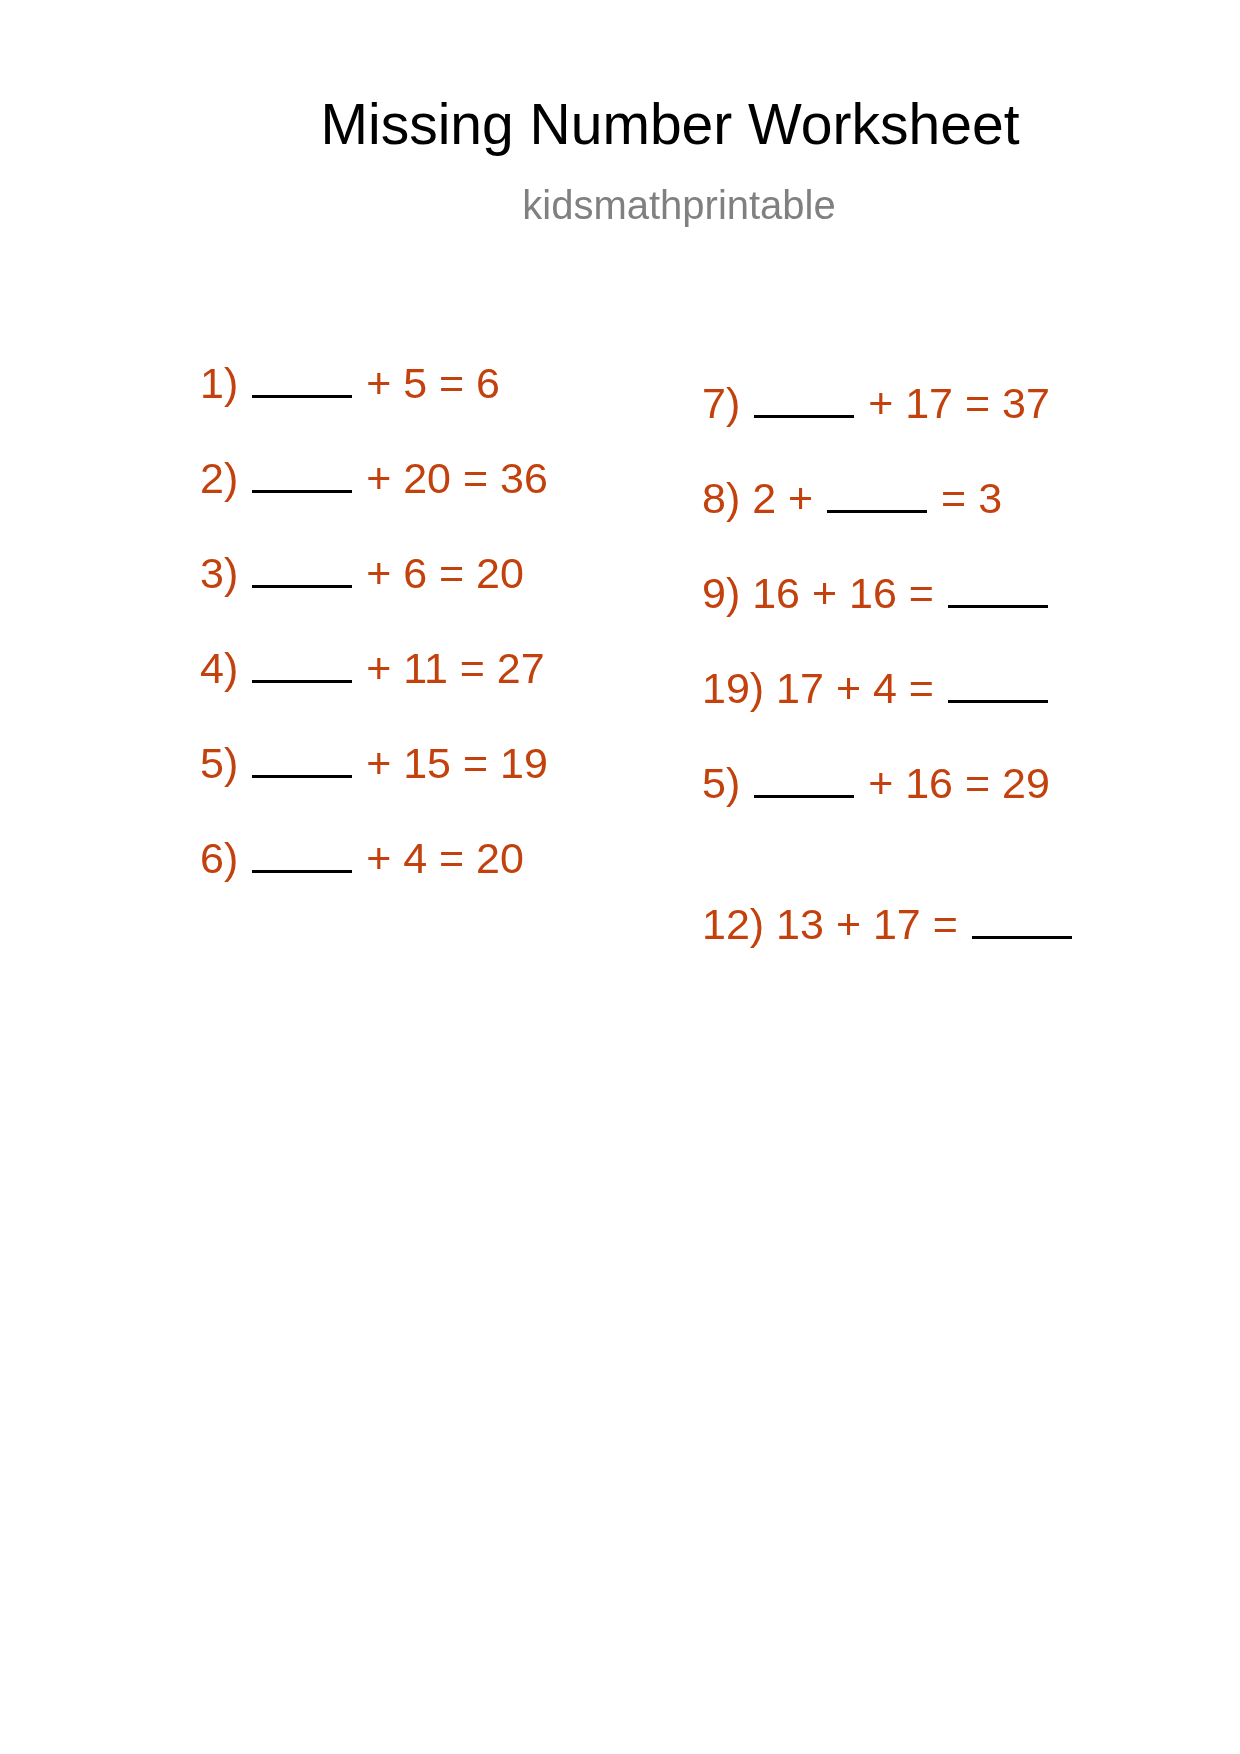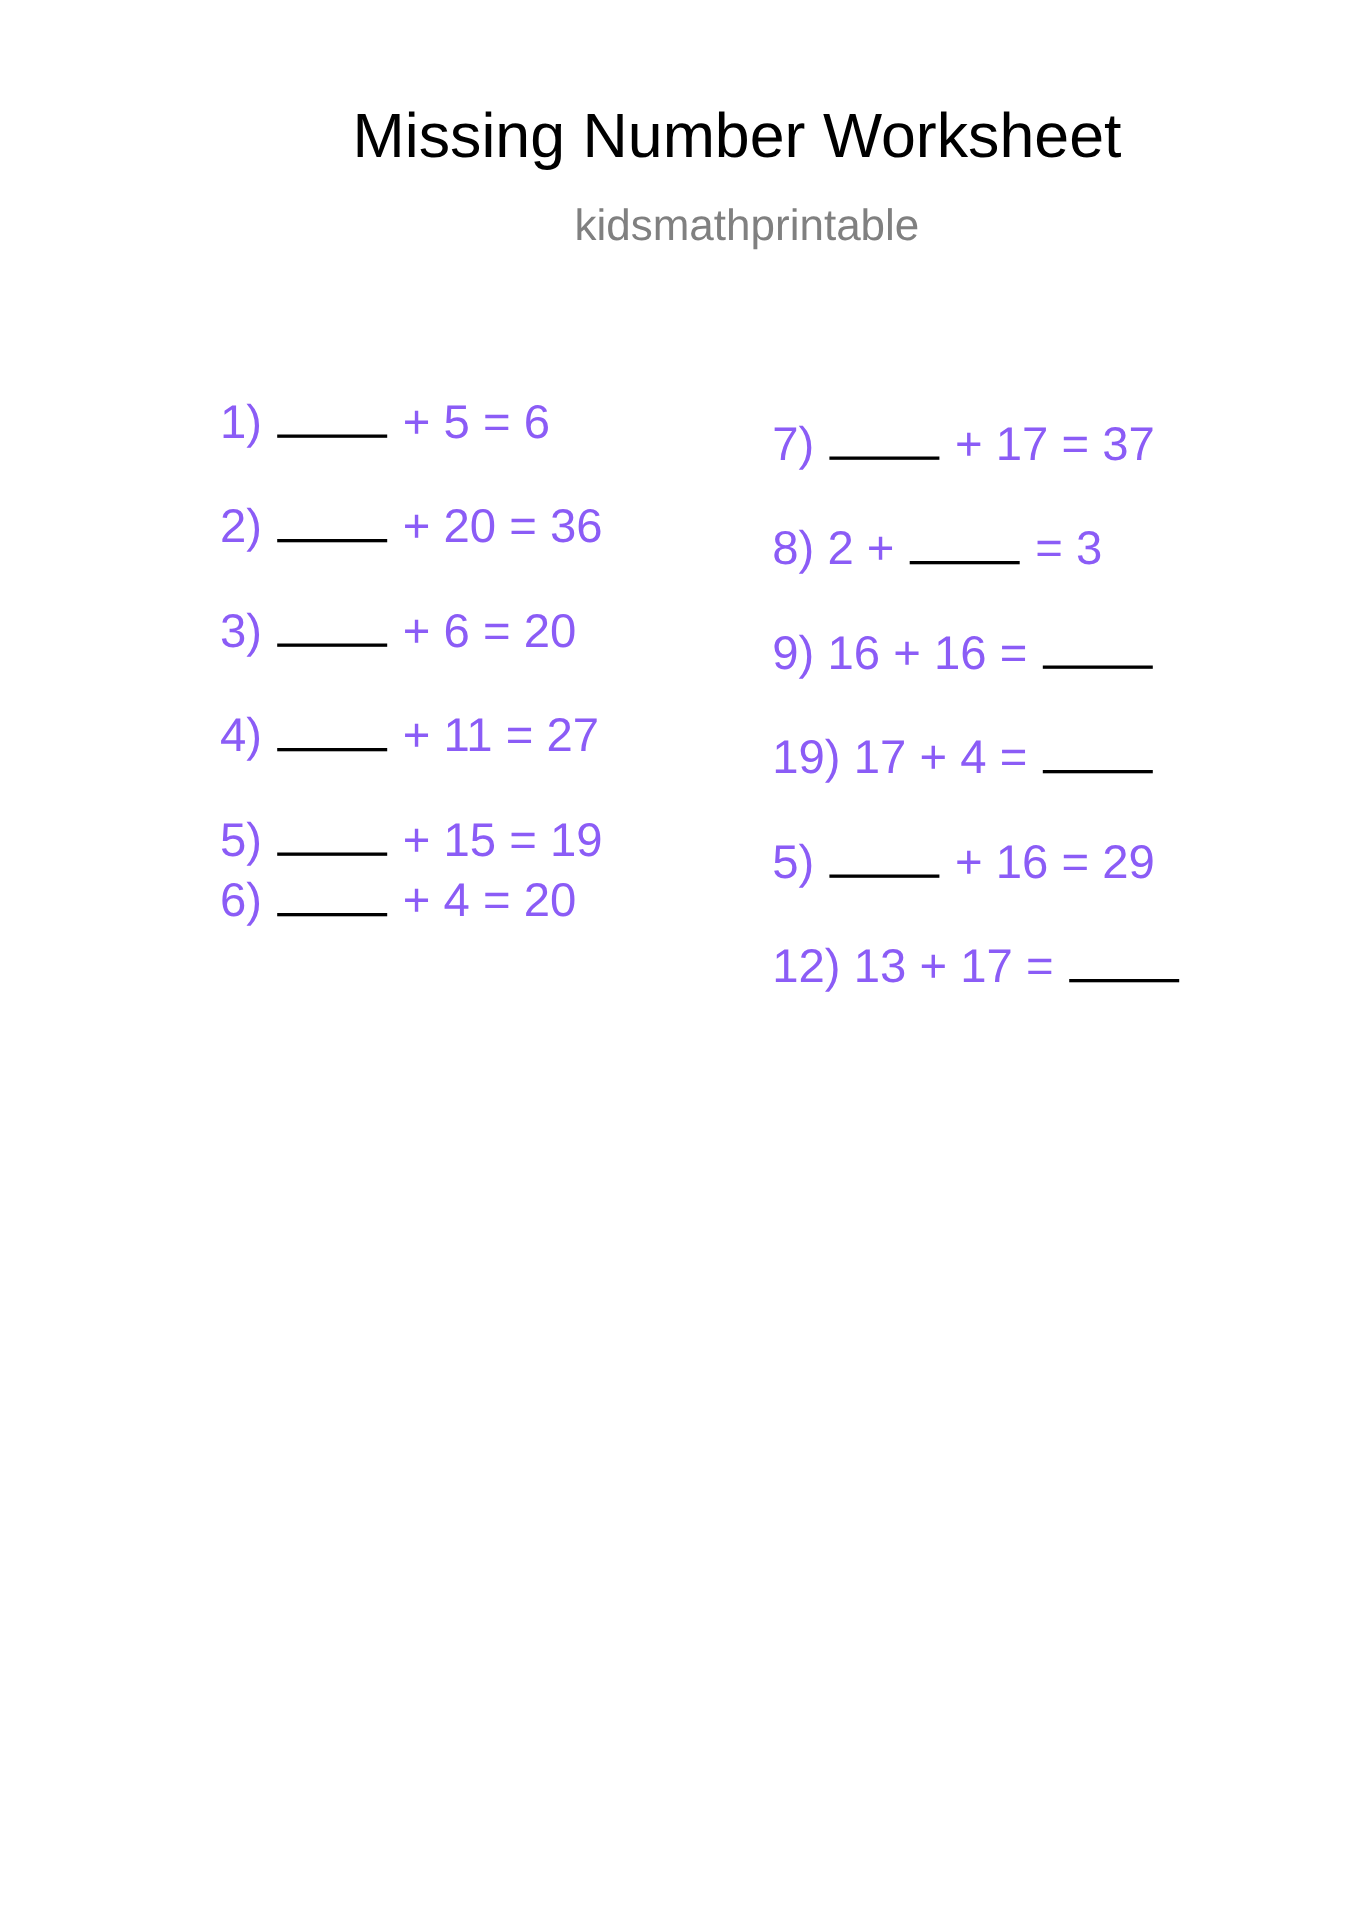--- a/index.html
+++ b/index.html
@@ -35,21 +35,21 @@
       font-size: 40px;
       line-height: 1;
       color: #808080;
       white-space: nowrap;
     }
     .problem {
       position: absolute;
       font-size: 43px;
       line-height: 1;
       white-space: nowrap;
-      color: #8b5cf6;
+      color: #c2410c;
     }
     .col-left { left: 200px; }
     .col-right { left: 702px; margin-top: 20px; }
     .blank {
       display: inline-block;
       width: 100px;
       border-bottom: 3px solid #000000;
       height: 40px;
       vertical-align: baseline;
       margin: 0 2px;
@@ -81,21 +81,21 @@
   <div class="problem col-left" style="top:640px">
     <span class="num">4)</span>
     <span class="blank"></span>
     <span class="part">+ 11 = 27</span>
   </div>
   <div class="problem col-left" style="top:735px">
     <span class="num">5)</span>
     <span class="blank"></span>
     <span class="part">+ 15 = 19</span>
   </div>
-  <div class="problem col-left" style="top:790px">
+  <div class="problem col-left" style="top:830px">
     <span class="num">6)</span>
     <span class="blank"></span>
     <span class="part">+ 4 = 20</span>
   </div>
 
   <div class="problem col-right" style="top:355px">
     <span class="num">7)</span>
     <span class="blank"></span>
     <span class="part">+ 17 = 37</span>
   </div>
@@ -113,18 +113,18 @@
   <div class="problem col-right" style="top:640px">
     <span class="num">19)</span>
     <span class="part">17 + 4 =</span>
     <span class="blank"></span>
   </div>
   <div class="problem col-right" style="top:735px">
     <span class="num">5)</span>
     <span class="blank"></span>
     <span class="part">+ 16 = 29</span>
   </div>
-  <div class="problem col-right" style="top:830px">
+  <div class="problem col-right" style="top:876px">
     <span class="num">12)</span>
     <span class="part">13 + 17 =</span>
     <span class="blank"></span>
   </div>
 </div>
 
 </body></html>

